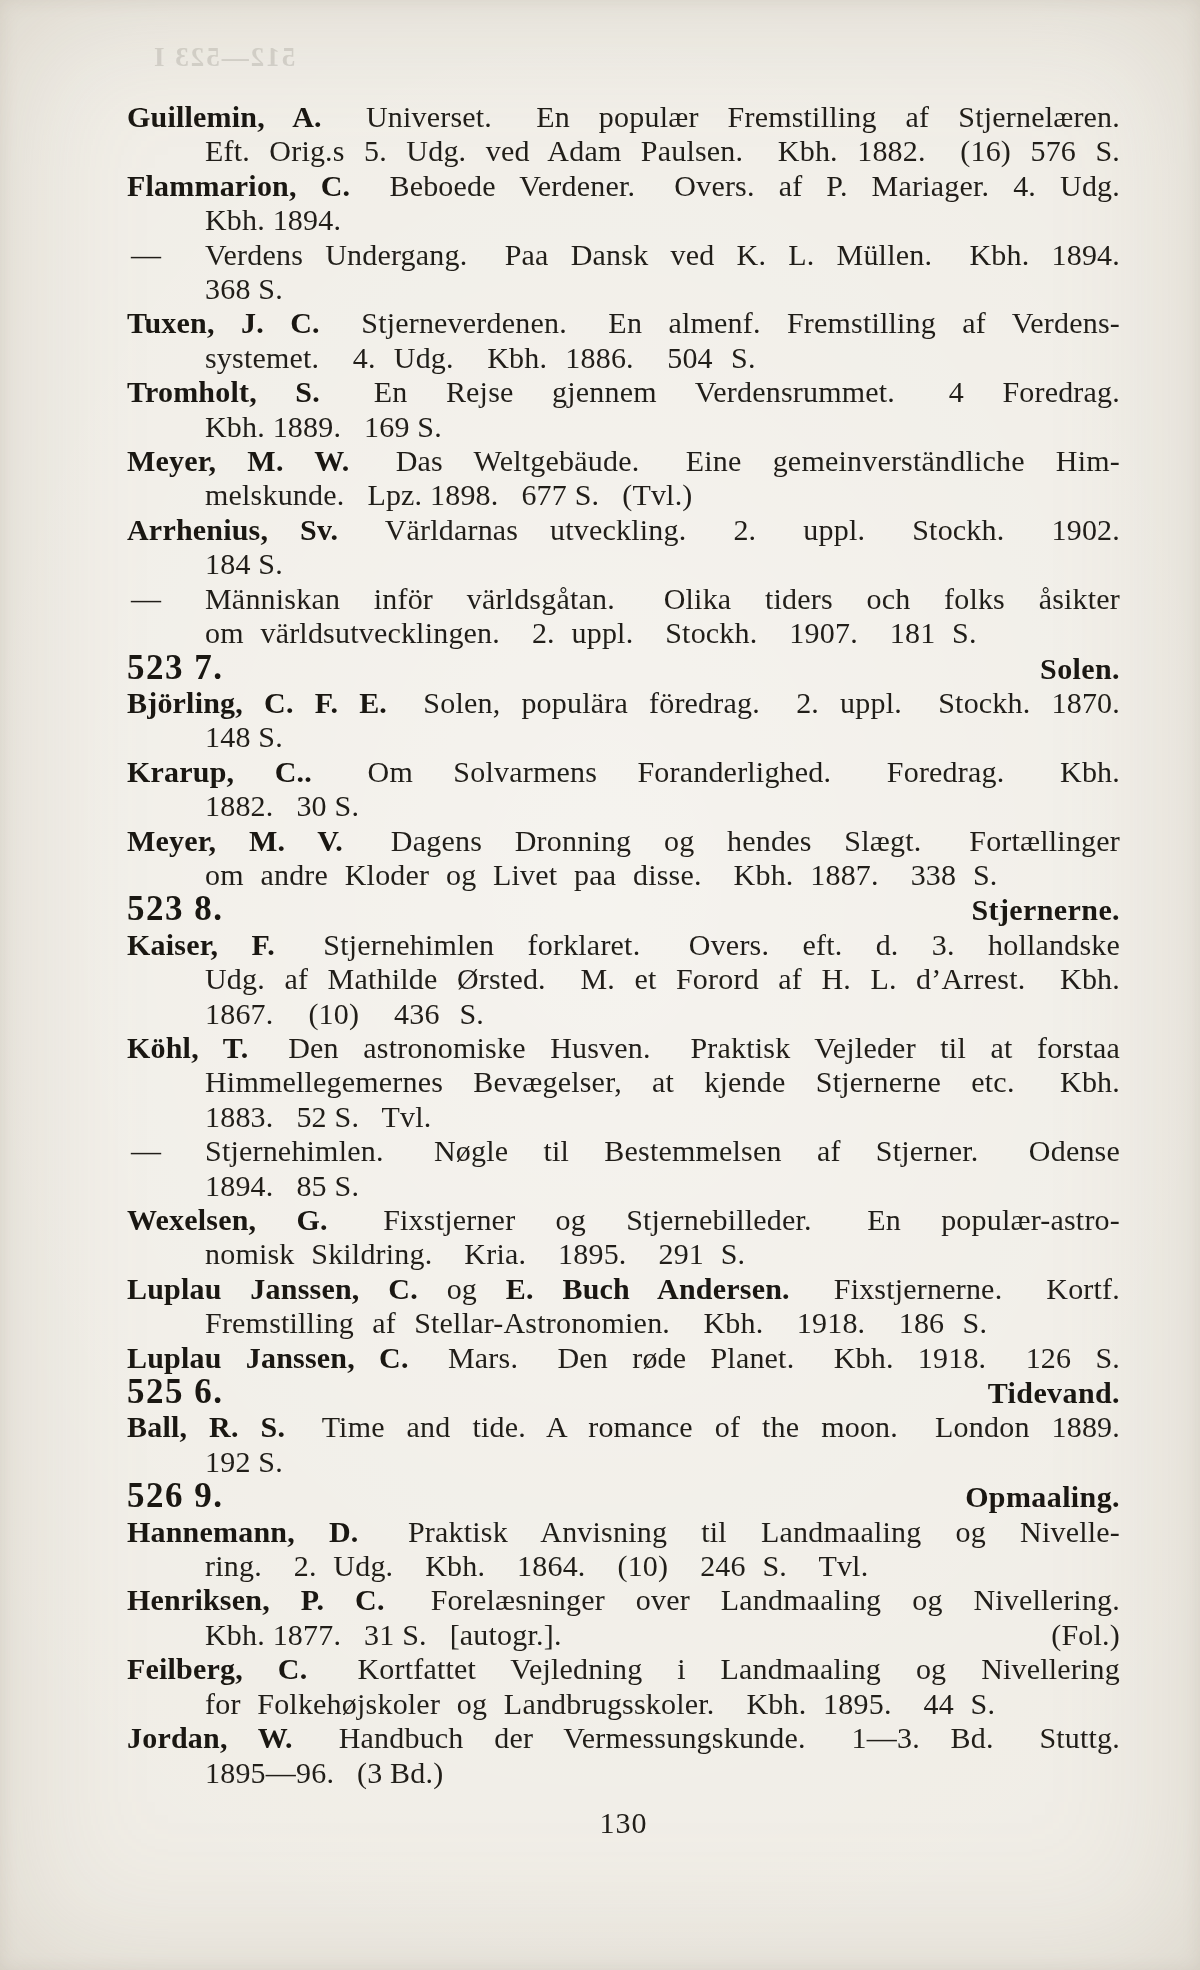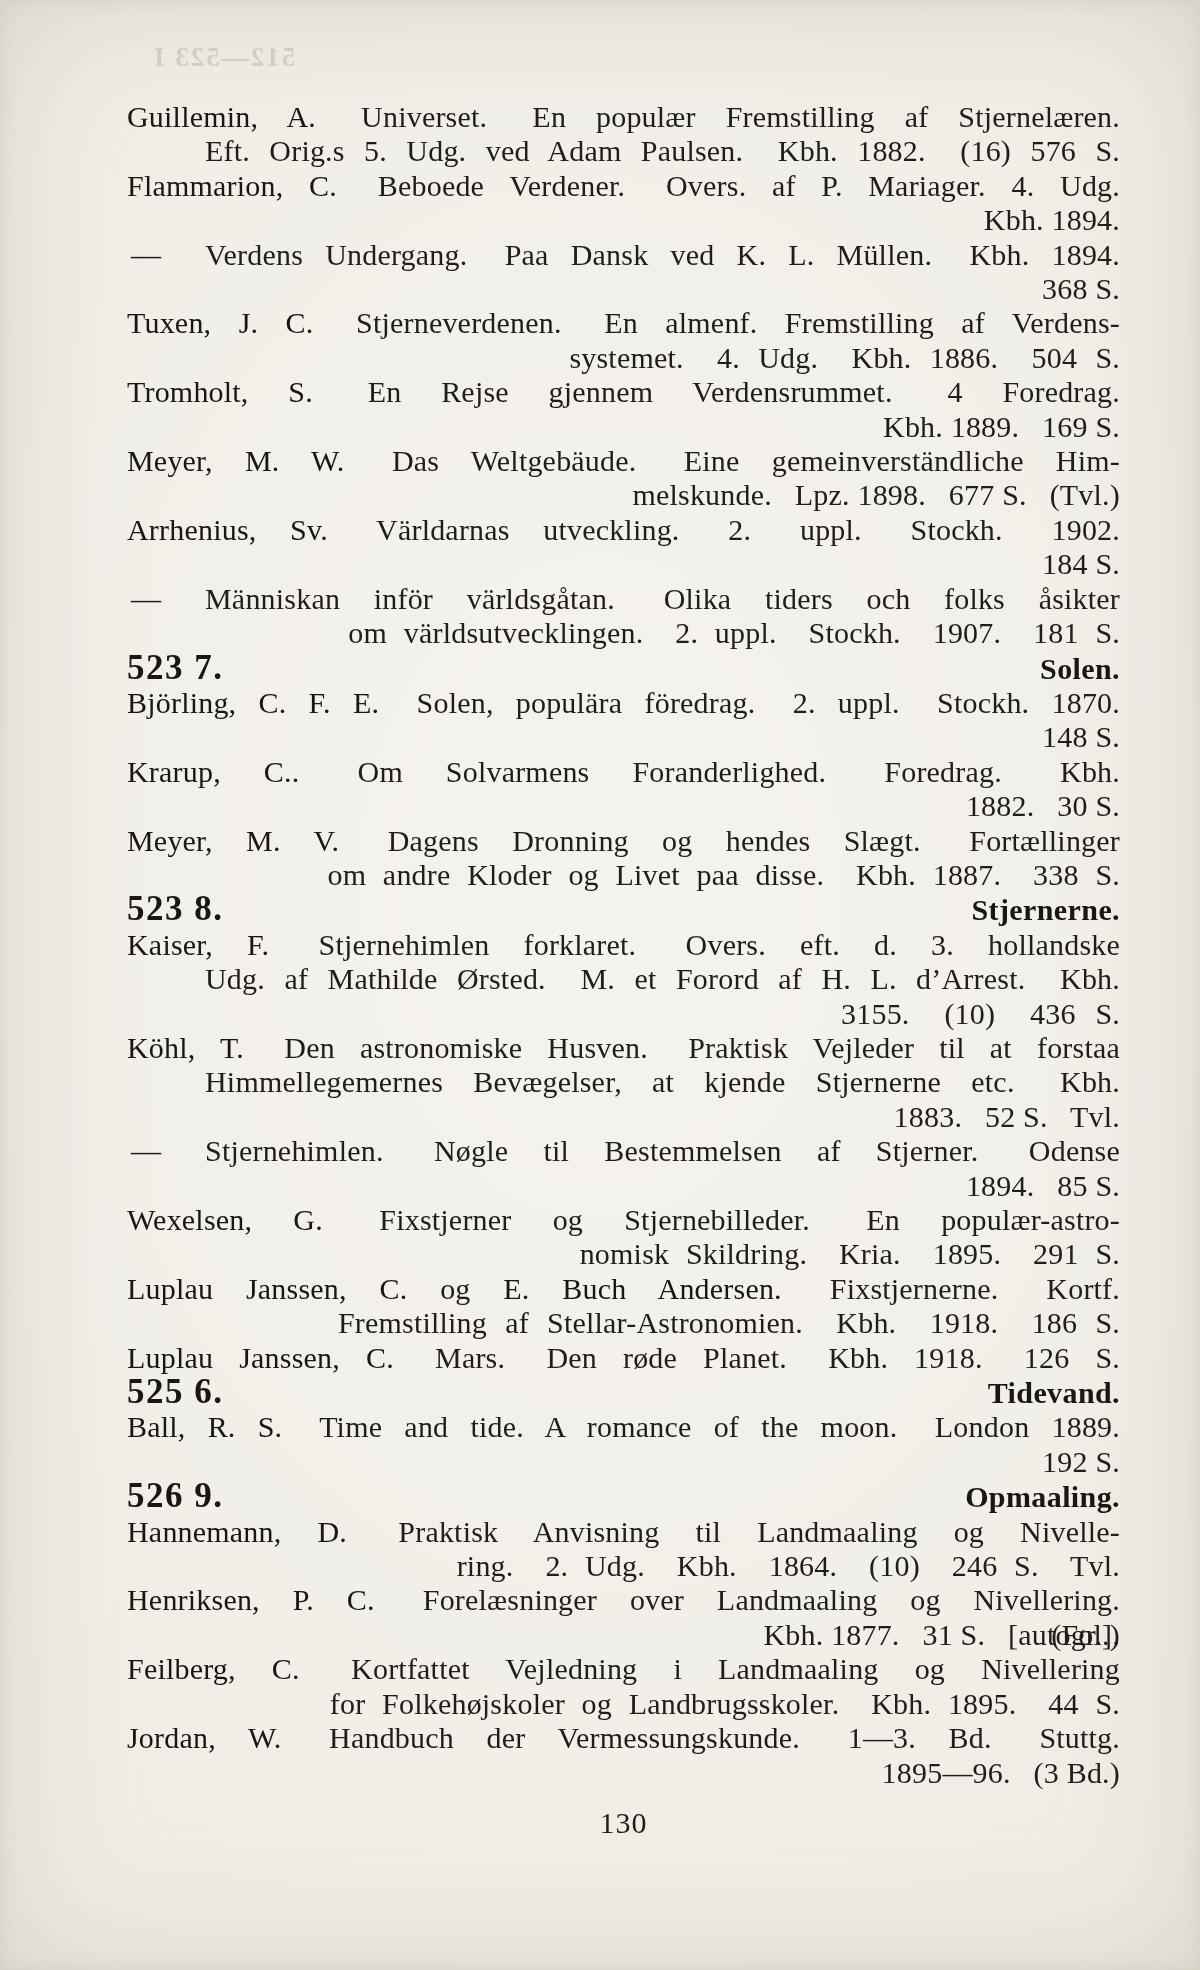--- a/index.html
+++ b/index.html
@@ -27,22 +27,22 @@
   .content{
     position:absolute;left:127px;top:100px;width:993px;
     font-size:30px;line-height:34.4px;letter-spacing:0.2px;
   }
   .line{white-space:normal;}
   .cont{padding-left:78px;}
   .dashline{padding-left:78px;position:relative;}
   .dashmark{position:absolute;left:4px;top:0;}
   .j{text-align:justify;text-justify:inter-word;text-align-last:justify;}
   .rightmark{position:absolute;right:0;top:0;}
-  .rel{position:relative;text-align:right;}
-  .b{font-weight:400;color:#1a1712;}
+  .rel{position:relative;}
+  .b{font-weight:700;color:#1a1712;}
   .sec{display:flex;justify-content:space-between;align-items:baseline;font-weight:700;color:#1a1712;}
   .sec .num{font-size:35px;letter-spacing:1.5px;}
   .sec .title{font-size:30px;letter-spacing:0.4px;}
   .pagenum{
     position:absolute;top:1806px;left:127px;width:993px;
     text-align:center;font-size:30px;letter-spacing:1px;
     color:var(--ink,#211e19);
   }
 </style>
 </head>
@@ -77,21 +77,21 @@
       <div class="line rel  j"><span class="b">Krarup, C..</span><span>  Om Solvarmens Foranderlighed.  Foredrag.  Kbh.</span></div>
       <div class="line rel cont"><span>1882.  30 S.</span></div>
       <div class="line rel  j"><span class="b">Meyer, M. V.</span><span>  Dagens Dronning og hendes Slægt.  Fortællinger</span></div>
       <div class="line rel cont" style="word-spacing: 0.3em;"><span>om andre Kloder og Livet paa disse.  Kbh. 1887.  338 S.</span></div>
       <div class="line sec">
         <span class="num">523 8.</span>
         <span class="title">Stjernerne.</span>
       </div>
       <div class="line rel  j"><span class="b">Kaiser, F.</span><span>  Stjernehimlen forklaret.  Overs. eft. d. 3. hollandske</span></div>
       <div class="line rel cont j"><span>Udg. af Mathilde Ørsted.  M. et Forord af H. L. d’Arrest.  Kbh.</span></div>
-      <div class="line rel cont" style="word-spacing: 0.4em;"><span>3155.  (10)  436 S.</span></div>
+      <div class="line rel cont" style="word-spacing: 0.4em;"><span>1867.  (10)  436 S.</span></div>
       <div class="line rel  j"><span class="b">Köhl, T.</span><span>  Den astronomiske Husven.  Praktisk Vejleder til at forstaa</span></div>
       <div class="line rel cont j"><span>Himmellegemernes Bevægelser, at kjende Stjernerne etc.  Kbh.</span></div>
       <div class="line rel cont"><span>1883.  52 S.  Tvl.</span></div>
       <div class="line rel dashline j"><span class="dashmark">—</span><span>Stjernehimlen.  Nøgle til Bestemmelsen af Stjerner.  Odense</span></div>
       <div class="line rel cont"><span>1894.  85 S.</span></div>
       <div class="line rel  j"><span class="b">Wexelsen, G.</span><span>  Fixstjerner og Stjernebilleder.  En populær-astro-</span></div>
       <div class="line rel cont" style="word-spacing: 0.3em;"><span>nomisk Skildring.  Kria.  1895.  291 S.</span></div>
       <div class="line rel  j"><span class="b">Luplau Janssen, C.</span><span> og </span><span class="b">E. Buch Andersen.</span><span>  Fixstjernerne.  Kortf.</span></div>
       <div class="line rel cont" style="word-spacing: 0.35em;"><span>Fremstilling af Stellar-Astronomien.  Kbh.  1918.  186 S.</span></div>
       <div class="line rel  j"><span class="b">Luplau Janssen, C.</span><span>  Mars.  Den røde Planet.  Kbh. 1918.  126 S.</span></div>

